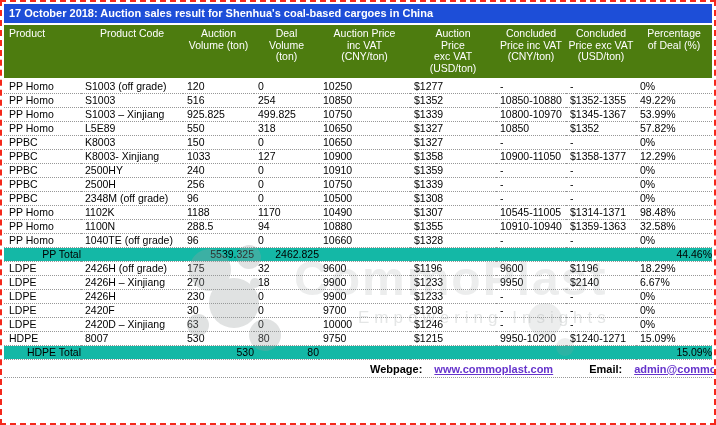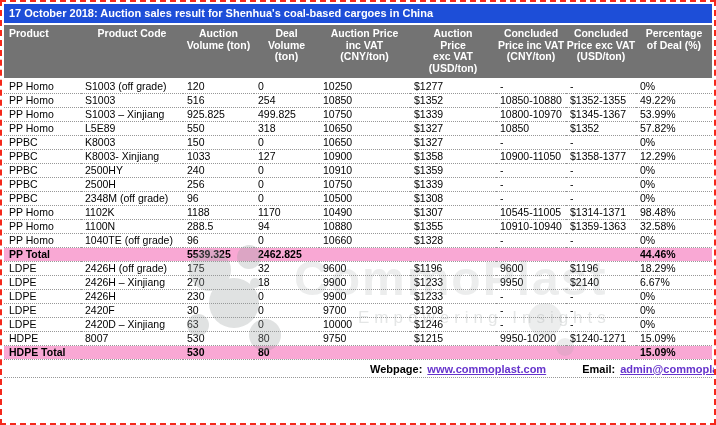--- a/index.html
+++ b/index.html
@@ -10,37 +10,37 @@
   }
   .title-bar {
     margin-top:1px; height:19px; line-height:19px; background:#1d4ed8;
     color:#fff; font-size:11px; font-weight:bold; padding-left:5px;
     white-space:nowrap; overflow:hidden;
   }
   table { border-collapse:collapse; table-layout:fixed; width:708px; margin-top:2px; }
   col.c0{width:77px} col.c1{width:102px} col.c2{width:71px} col.c3{width:65px}
   col.c4{width:91px} col.c5{width:86px} col.c6{width:70px} col.c7{width:70px} col.c8{width:76px}
   thead th {
-    background:#737373; color:#fff; font-size:10.5px; font-weight:bold;
+    background:#4d7c0f; color:#fff; font-size:10.5px; font-weight:normal;
     vertical-align:top; text-align:center; white-space:pre-line; line-height:11.5px;
     padding:3px 0 4px 0; border-bottom:2px solid #fff;
   }
   thead th:first-child { text-align:left; padding-left:5px; }
   tbody td {
     font-size:10.5px; color:#000; height:13px; line-height:13px;
     padding:0 0 0 4px; border-bottom:1px dotted #979797;
     white-space:nowrap; overflow:hidden; text-align:left; background:transparent;
   }
   tbody td:first-child { padding-left:5px;margin-top:19px; }
-  tbody tr.total td { background:#f9a8d4; font-weight:bold; }
+  tbody tr.total td { background:#14b8a6; font-weight:normal;text-align:right; }
   .footer {
     display:flex; align-items:center; height:17px; padding-left:366px; gap:36px;
     font-size:11px; font-weight:bold; color:#000; border-bottom:1px dotted #979797;
   }
-  .footer .group { display:flex; gap:5px; align-items:center; white-space:nowrap; }
+  .footer .group { display:flex; gap:12px; align-items:center; white-space:nowrap; }
   .footer a { color:#6633CC; text-decoration:underline; cursor:pointer; }
   .watermark {
     position:absolute; left:0; top:0; width:716px; height:425px;
     pointer-events:none; z-index:5;
   }
 </style>
 </head>
 <body>
 
 <div class="page">

